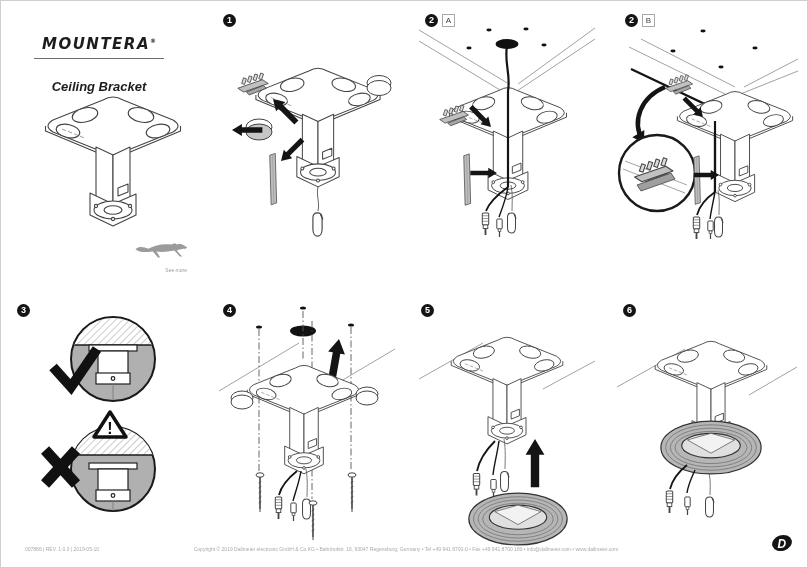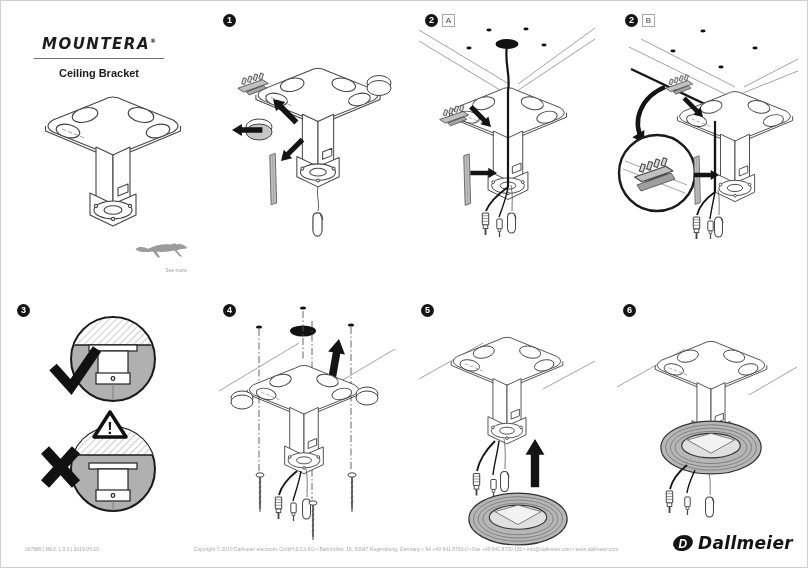--- a/index.html
+++ b/index.html
@@ -7,21 +7,21 @@
     position:relative;width:808px;height:568px;background:#fff;
     border:1px solid #cfcfcf;box-sizing:border-box;overflow:hidden;
     font-family:"Liberation Sans",sans-serif;color:#222;
   }
   
   .brand-block{position:absolute;left:30px;top:34px;width:136px;text-align:center;}
   .brand-line{font-family:"DejaVu Sans",sans-serif;font-weight:bold;font-style:italic;
     font-size:15px;letter-spacing:1.5px;color:#1c1c1c;}
   .brand-line sup{font-size:6px;letter-spacing:0;vertical-align:super;}
   .brand-rule{width:130px;border:none;border-top:1px solid #6f6f6f;margin:5px auto 0 auto;}
-  .brand-sub{font-size:11px;font-weight:bold;color:#1c1c1c;margin-top:8px;}
+  .brand-sub{font-size:13px;font-weight:bold;color:#1c1c1c;margin-top:20px;font-style:italic;}
   
   .step-head{position:absolute;display:flex;align-items:center;gap:4px;}
   .badge{width:13px;height:13px;border-radius:50%;background:#141414;color:#fff;
     font-size:9px;font-weight:bold;display:inline-flex;align-items:center;justify-content:center;line-height:1;}
   .variant{width:11px;height:11px;border:1px solid #a8a8a8;color:#3c3c3c;font-size:8px;
     display:inline-flex;align-items:center;justify-content:center;line-height:1;background:#fff;}
   .ill{position:absolute;}
   
   .fox-block{position:absolute;left:131px;top:239px;width:58px;text-align:right;}
   .fox-tagline{font-size:5px;color:#9b9b9b;margin-top:1px;padding-right:3px;}
@@ -340,16 +340,15 @@
     <use href="#sym-carabiner" x="88" y="192" width="13" height="24"></use>
   </svg>
 
   <div class="doc-code">007886 | REV. 1.0.0 | 2019-05-10</div>
   <div class="copyright">Copyright © 2019 Dallmeier electronic GmbH &amp; Co.KG • Bahnhofstr. 16, 93047 Regensburg, Germany • Tel +49 941 8700-0 • Fax +49 941 8700 180 • info@dallmeier.com • www.dallmeier.com</div>
   <div class="dallmeier">
     <svg width="22" height="22" viewBox="0 0 24 22" role="img">
       <ellipse cx="12" cy="11" rx="11" ry="8.5" transform="rotate(-18 12 11)" fill="#141414"></ellipse>
       <text x="7" y="16" font-size="13" font-weight="bold" font-style="italic" fill="#fff" font-family="Liberation Sans, sans-serif">D</text>
     </svg>
-    <span class="dallmeier-text">Dallmeier</span>
   </div>
 
 </div>
 
 </body></html>

